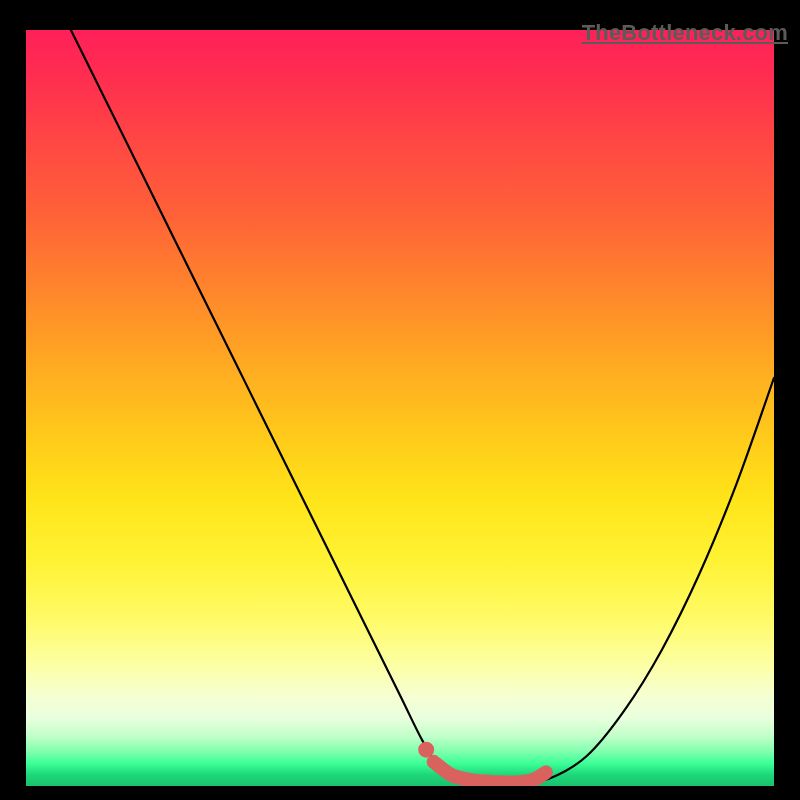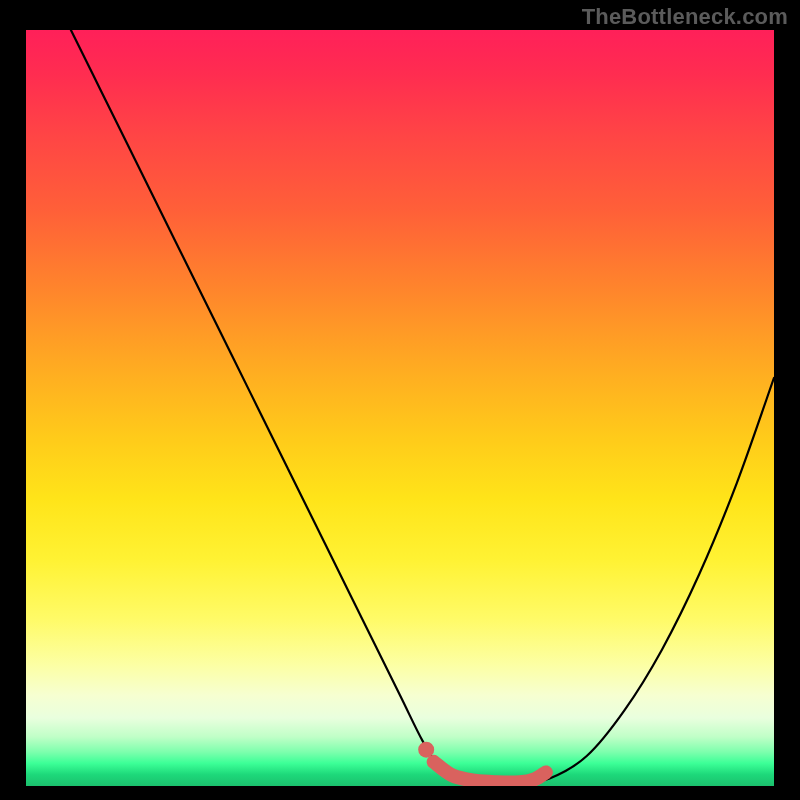--- a/index.html
+++ b/index.html
@@ -5,28 +5,29 @@
   * { margin: 0; padding: 0; box-sizing: border-box; }
   html, body { width: 800px; height: 800px; background: #000; overflow: hidden; }
   .container {
     position: relative;
     width: 800px;
     height: 800px;
     background: #000;
   }
   .watermark {
     position: absolute;
-    top: 4px;
+    top: 20px;
     right: 12px;
     font-family: Arial, Helvetica, sans-serif;
     font-size: 22px;
     font-weight: bold;
     color: #5b5b5b;
     letter-spacing: 0.2px;
     z-index: 10;
+    text-decoration: underline;
   }
   .plot-outer {
     position: absolute;
     left: 26px;
     top: 30px;
     width: 748px;
     height: 756px;
   }
   .plot-bg {
     position: absolute;

